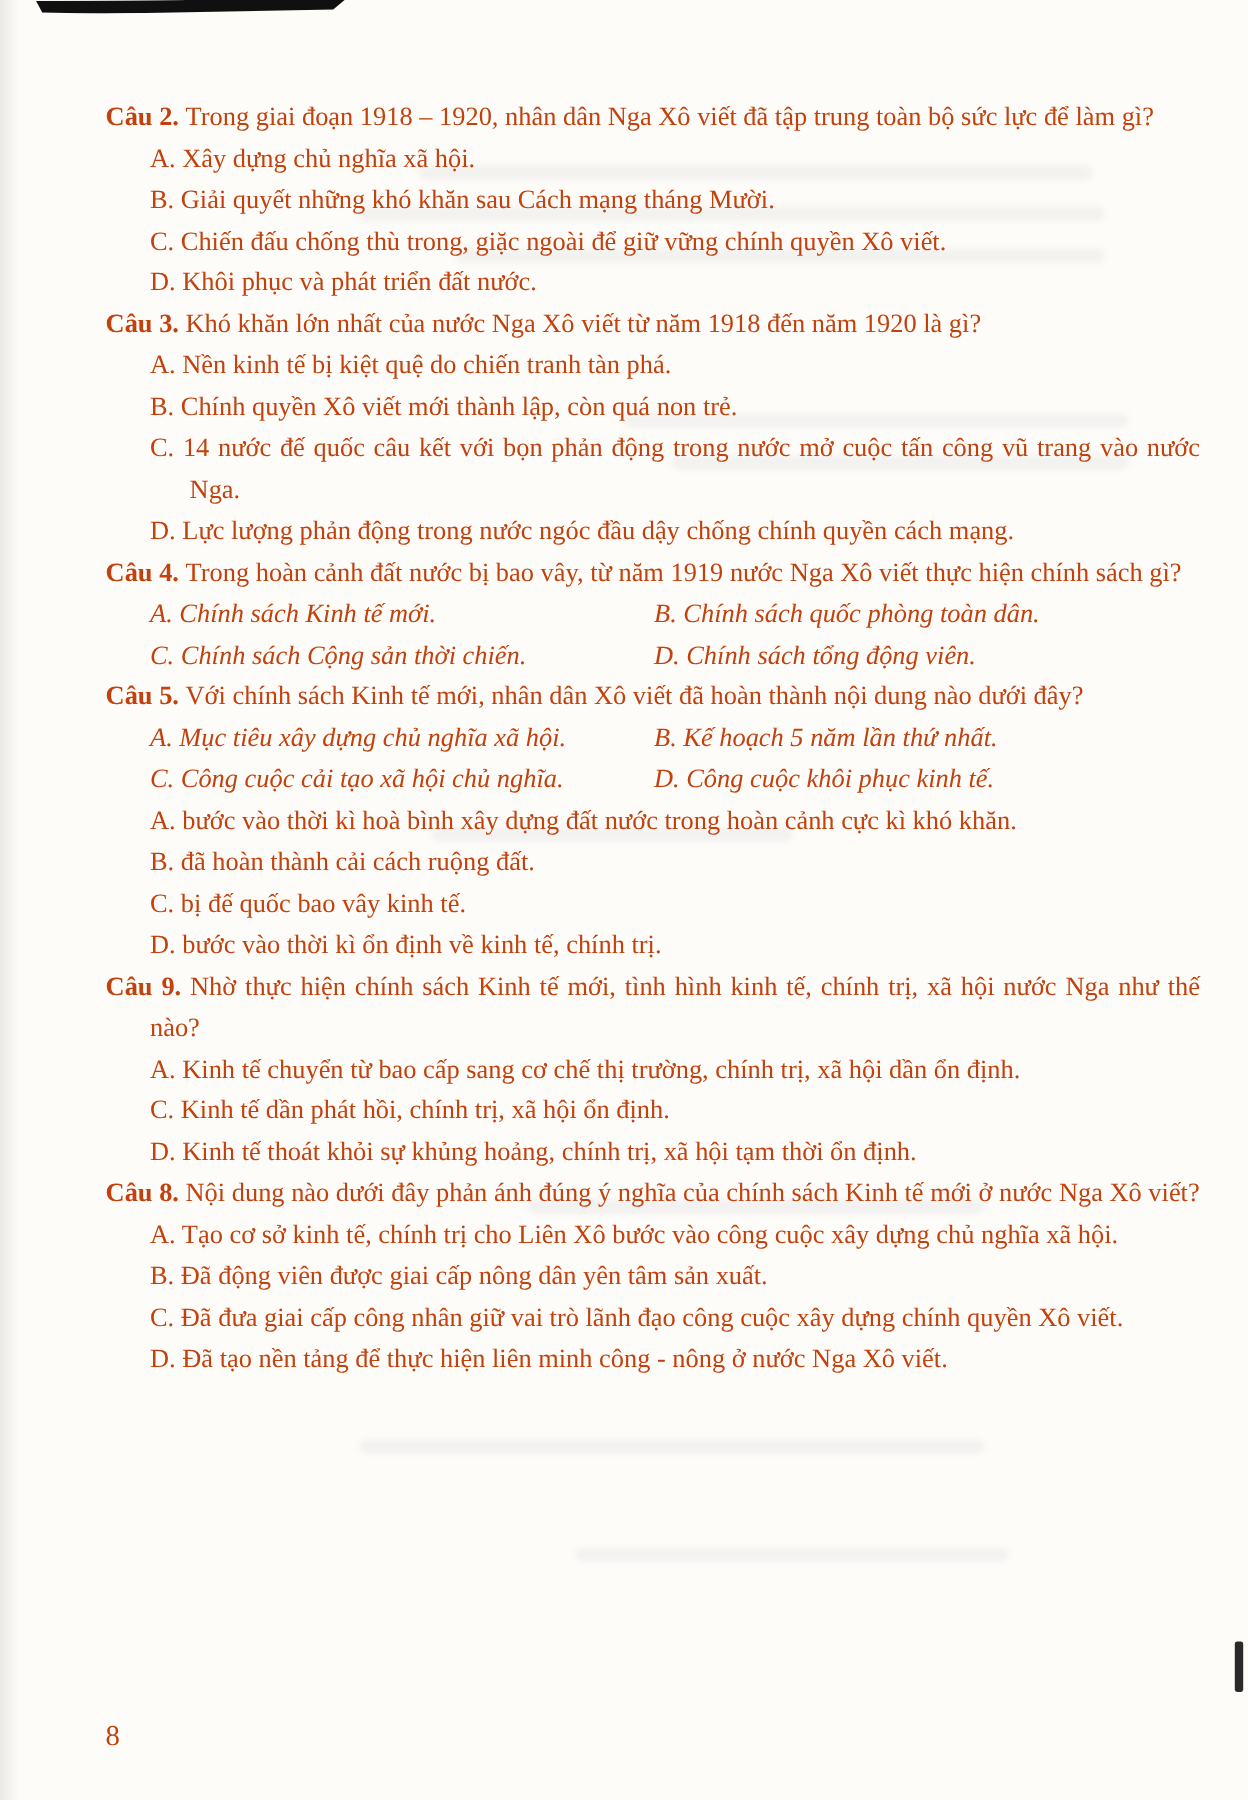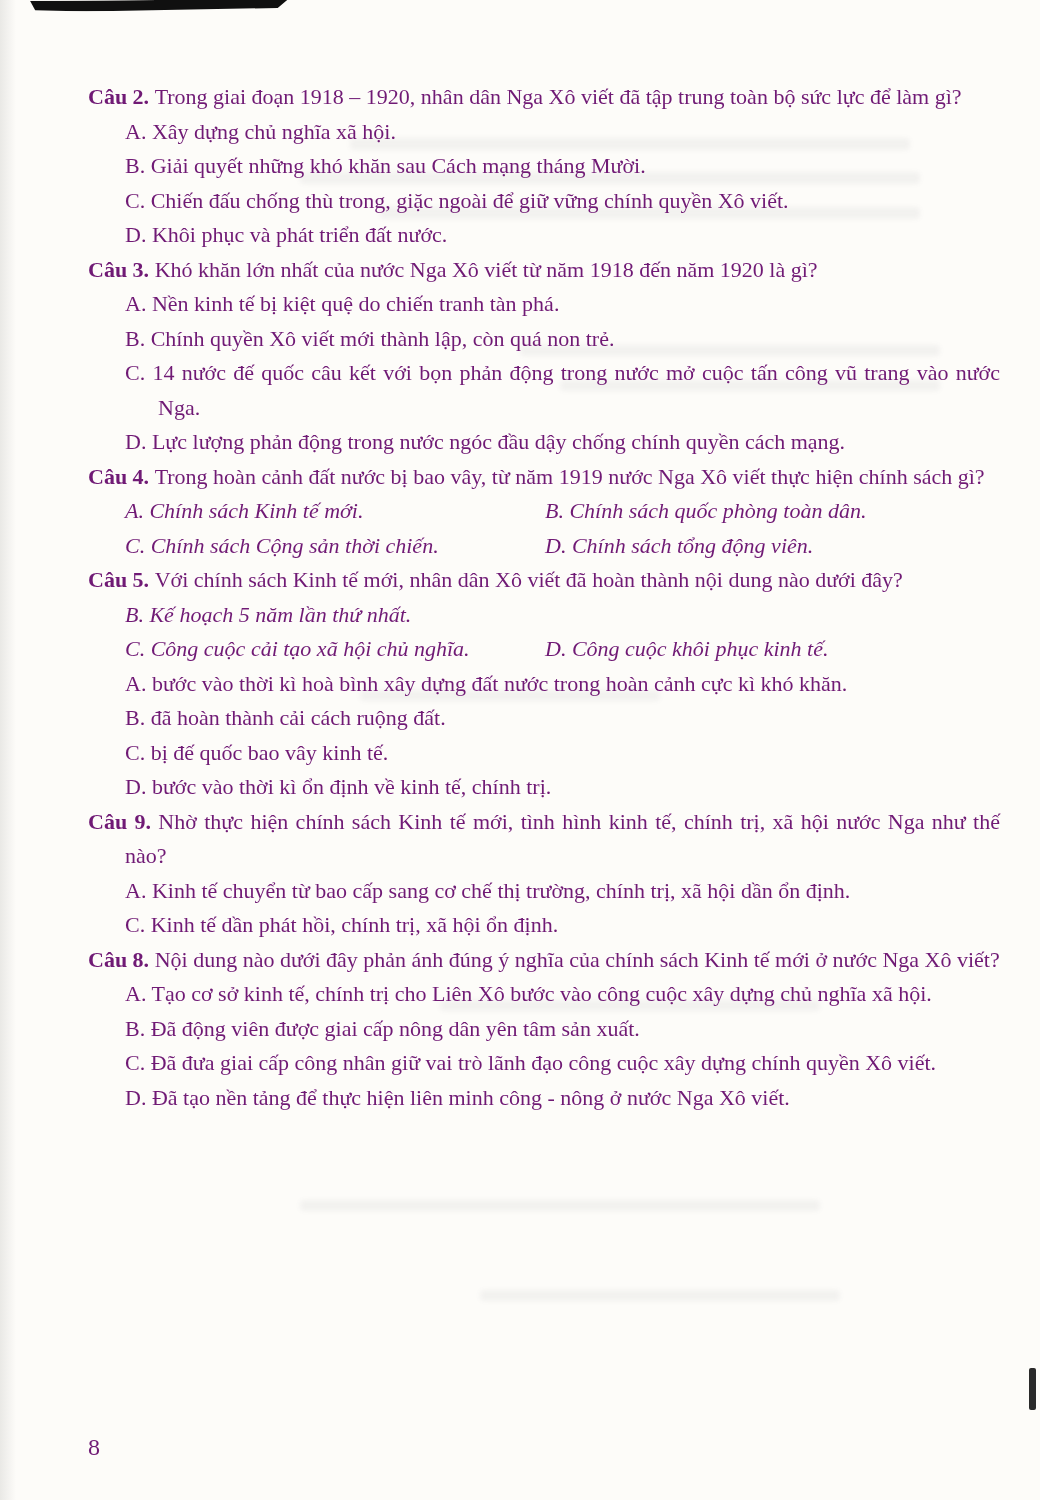--- a/index.html
+++ b/index.html
@@ -7,21 +7,21 @@
     padding: 0;
     background: #ffffff;
   }
   .page {
     position: relative;
     width: 1040px;
     height: 1500px;
     background: #fdfcf9;
     overflow: hidden;
     font-family: "Liberation Serif", serif;
-    color: #701a75;
+    color: #c2410c;
   }
   
   .edge-shade {
     position: absolute;
     left: 0; top: 0;
     width: 16px; height: 100%;
     background: linear-gradient(90deg, rgba(60,60,60,0.10), rgba(60,60,60,0.0));
     pointer-events: none;
   }
   .top-black-bar {
@@ -131,37 +131,39 @@
           <p class="opt-cell">B. Chính sách quốc phòng toàn dân.</p>
         </div>
         <div class="opt-row">
           <p class="opt-cell">C. Chính sách Cộng sản thời chiến.</p>
           <p class="opt-cell">D. Chính sách tổng động viên.</p>
         </div>
       </div>
       <div class="question">
         <p class="q-head"><span class="q-label">Câu 5. </span>Với chính sách Kinh tế mới, nhân dân Xô viết đã hoàn thành nội dung nào dưới đây?</p>
         <div class="opt-row">
+          <p class="opt-cell">A. Mục tiêu xây dựng chủ nghĩa xã hội.</p>
           <p class="opt-cell">B. Kế hoạch 5 năm lần thứ nhất.</p>
         </div>
         <div class="opt-row">
           <p class="opt-cell">C. Công cuộc cải tạo xã hội chủ nghĩa.</p>
           <p class="opt-cell">D. Công cuộc khôi phục kinh tế.</p>
         </div>
       </div>
       <div class="question">
         <p class="option">A. bước vào thời kì hoà bình xây dựng đất nước trong hoàn cảnh cực kì khó khăn.</p>
         <p class="option">B. đã hoàn thành cải cách ruộng đất.</p>
         <p class="option">C. bị đế quốc bao vây kinh tế.</p>
         <p class="option">D. bước vào thời kì ổn định về kinh tế, chính trị.</p>
       </div>
       <div class="question">
         <p class="q-head"><span class="q-label">Câu 9. </span>Nhờ thực hiện chính sách Kinh tế mới, tình hình kinh tế, chính trị, xã hội nước Nga như thế nào?</p>
         <p class="option">A. Kinh tế chuyển từ bao cấp sang cơ chế thị trường, chính trị, xã hội dần ổn định.</p>
         <p class="option">C. Kinh tế dần phát hồi, chính trị, xã hội ổn định.</p>
+        <p class="option">D. Kinh tế thoát khỏi sự khủng hoảng, chính trị, xã hội tạm thời ổn định.</p>
       </div>
       <div class="question">
         <p class="q-head"><span class="q-label">Câu 8. </span>Nội dung nào dưới đây phản ánh đúng ý nghĩa của chính sách Kinh tế mới ở nước Nga Xô viết?</p>
         <p class="option">A. Tạo cơ sở kinh tế, chính trị cho Liên Xô bước vào công cuộc xây dựng chủ nghĩa xã hội.</p>
         <p class="option">B. Đã động viên được giai cấp nông dân yên tâm sản xuất.</p>
         <p class="option">C. Đã đưa giai cấp công nhân giữ vai trò lãnh đạo công cuộc xây dựng chính quyền Xô viết.</p>
         <p class="option">D. Đã tạo nền tảng để thực hiện liên minh công - nông ở nước Nga Xô viết.</p>
       </div>
     </div>
 

